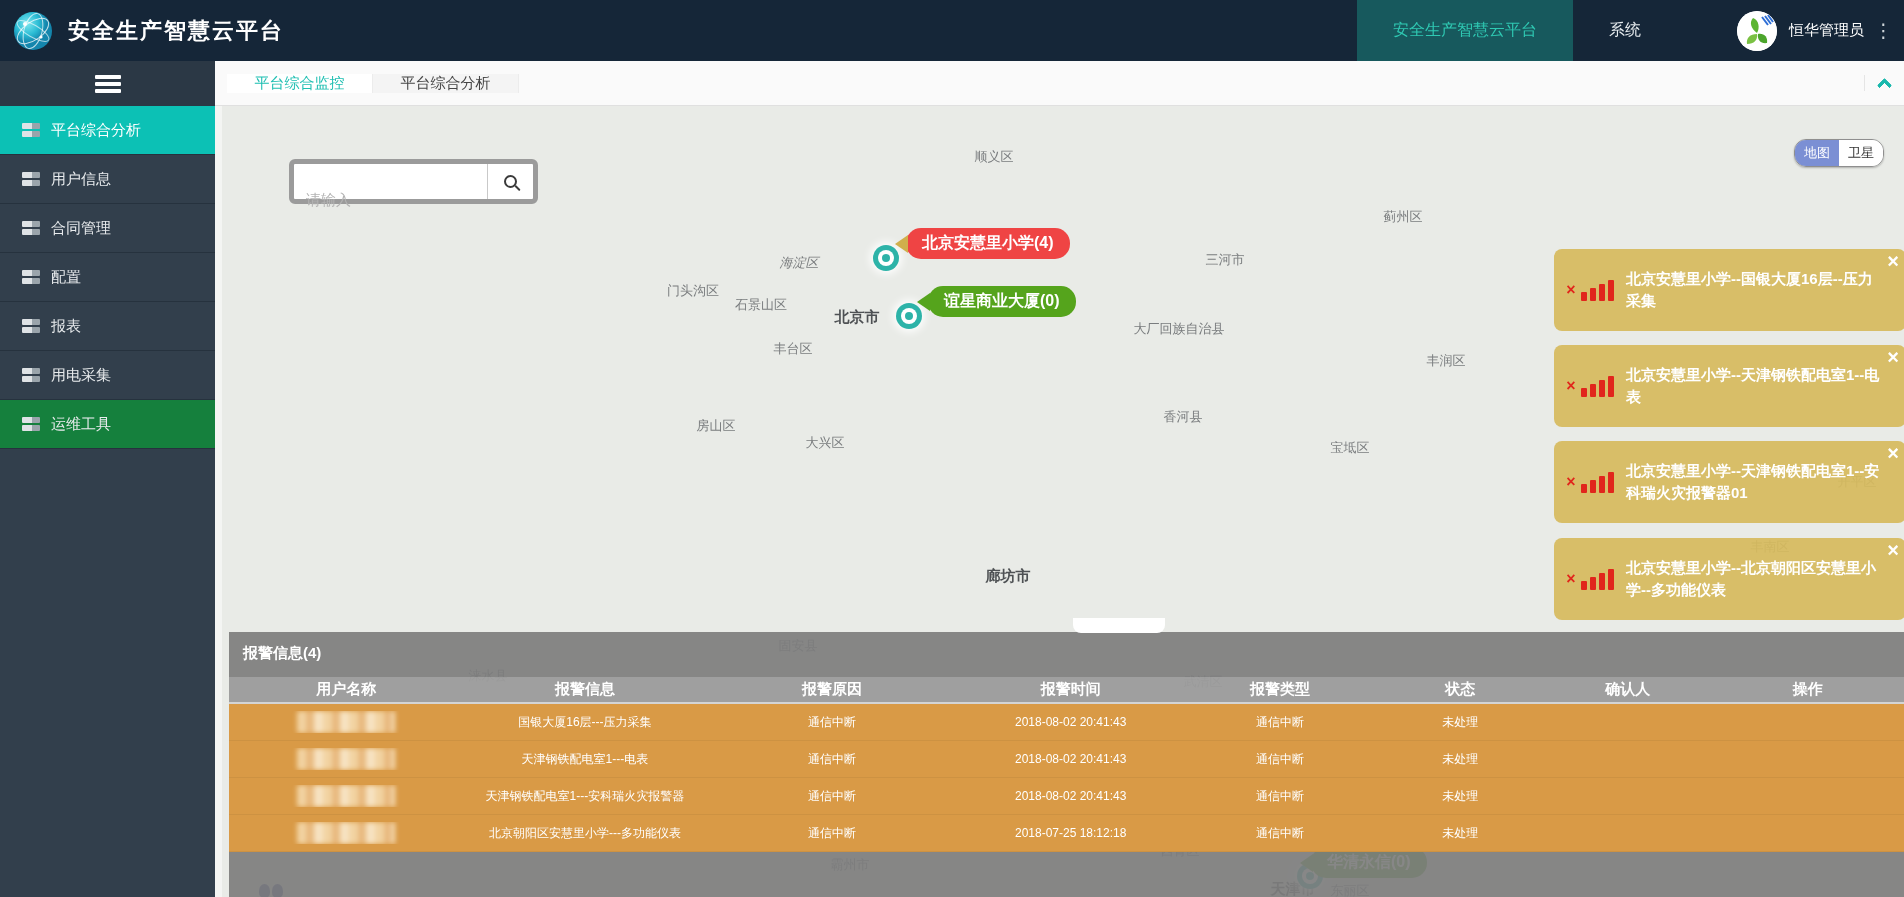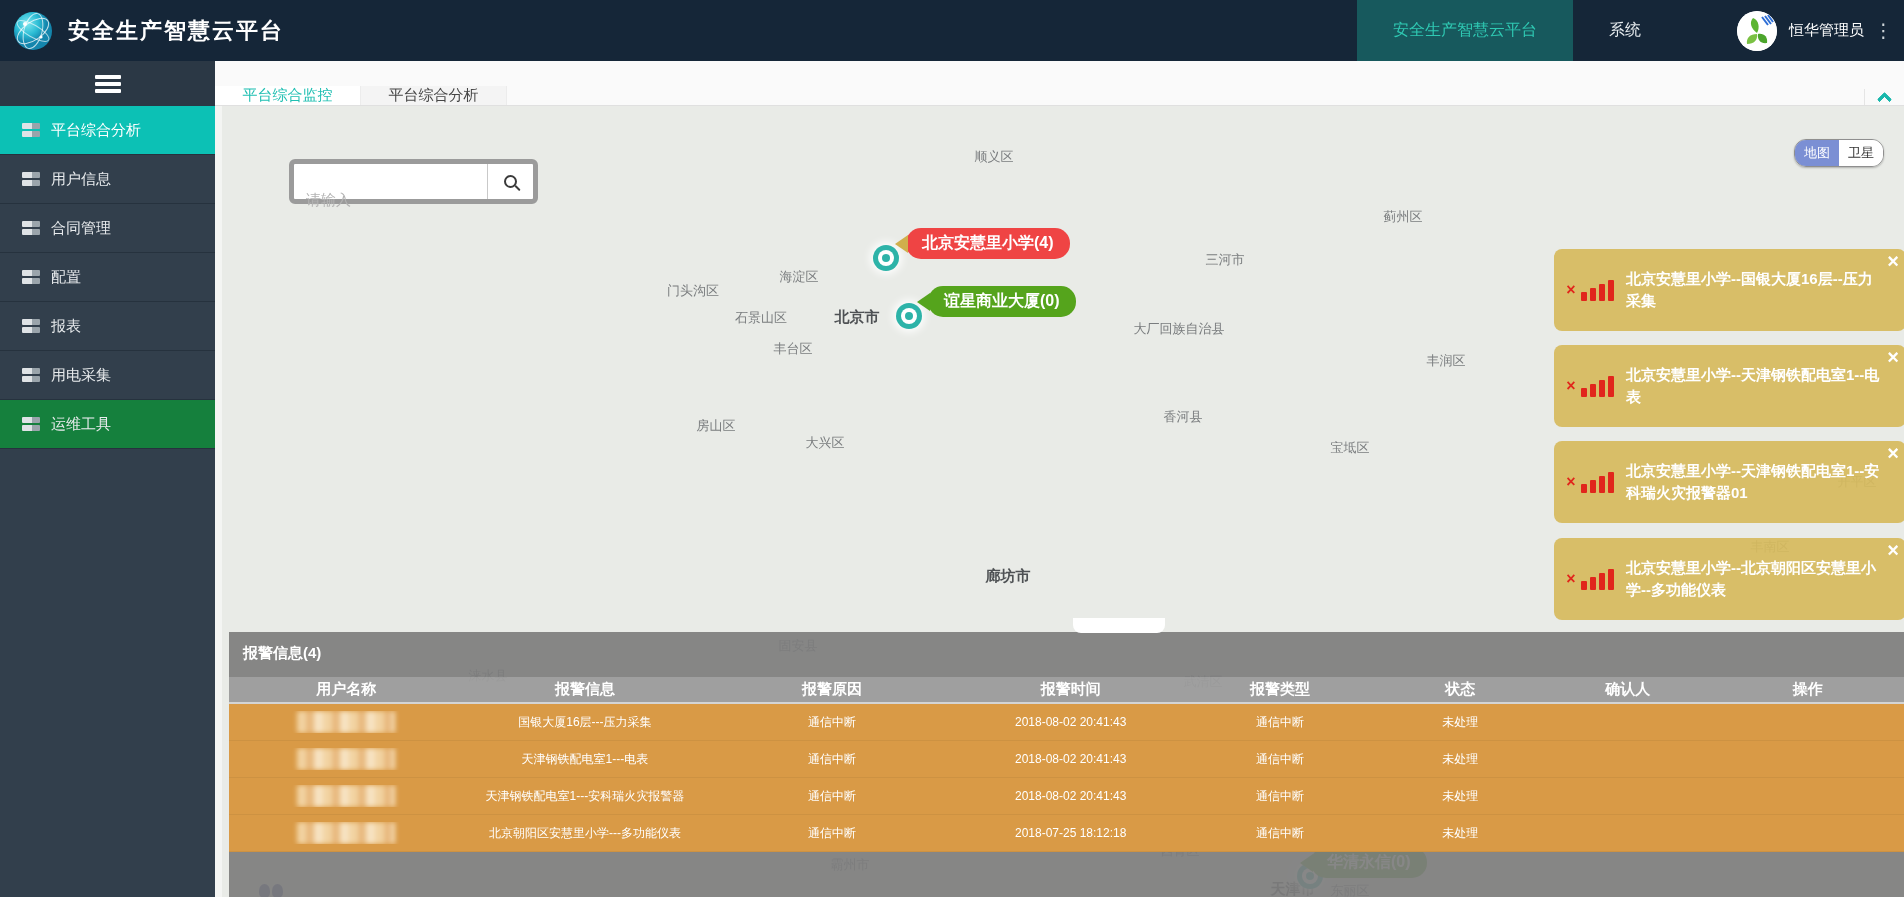--- a/index.html
+++ b/index.html
@@ -28,21 +28,21 @@
   .side-item { height:49px; display:flex; align-items:center; padding-left:22px;
     border-bottom:1px solid #26323e; color:#e8ebed; font-size:15px; cursor:pointer; background:#323f4c; }
   .side-item.active { background:#0cc1b5; color:#fff; }
   .side-item.lighter { background:#15803d; }
   .mi { width:18px; height:14px; display:flex; flex-direction:column; justify-content:space-between; margin-right:11px; flex:0 0 auto; }
   .mi b { height:6px; border-radius:1px; background:linear-gradient(90deg,#dfe3e6 55%,#9aa4ab 55%); }
 
   main { flex:1; display:flex; flex-direction:column; min-width:0; }
 
   
-  .tabbar { height:45px; background:#fafafa; border-bottom:1px solid #e0e0e0; display:flex; align-items:flex-end; }
+  .tabbar { height:45px; background:#fafafa; border-bottom:1px solid #e0e0e0; display:flex; align-items:center;padding-left:12px; }
   .tab { width:146px; display:flex; align-items:center; justify-content:center; font-size:15px;
     color:#454545; cursor:pointer; border-right:1px solid #ececec; background:#f4f4f4; }
   .tab.active { background:#fff; color:#1fbfb2; }
   .tab-spacer { flex:1; }
   .tab-collapse { width:40px; border-left:1px solid #e5e5e5; display:flex; align-items:center; justify-content:center; cursor:pointer; }
   .chev-up { width:11px; height:11px; border-left:4px solid #19b8ac; border-top:4px solid #19b8ac;
     transform:rotate(45deg); border-radius:2px; margin-top:5px; }
 
   
   .content { position:relative; flex:1; background:#e9ebe7; border-left:7px solid #f4f5f3; overflow:hidden; }
@@ -224,23 +224,23 @@
       <div class="tab-collapse">
         <div class="chev-up"></div>
       </div>
     </div>
 
     <div class="content">
       <div id="map-labels">
           <div class="map-label" style="left: 772px; top: 51px;">顺义区</div>
           <div class="map-label" style="left: 1181px; top: 111px;">蓟州区</div>
           <div class="map-label" style="left: 1003px; top: 154px;">三河市</div>
-          <div class="map-label" style="left: 577px; top: 171px;">海淀区</div>
+          <div class="map-label" style="left: 577px; top: 157px; font-style: italic;">海淀区</div>
           <div class="map-label" style="left: 471px; top: 185px;">门头沟区</div>
-          <div class="map-label" style="left: 539px; top: 212px;">石景山区</div>
+          <div class="map-label" style="left: 539px; top: 199px;">石景山区</div>
           <div class="map-label big" style="left: 635px; top: 211px;">北京市</div>
           <div class="map-label" style="left: 571px; top: 243px;">丰台区</div>
           <div class="map-label" style="left: 957px; top: 223px;">大厂回族自治县</div>
           <div class="map-label" style="left: 1224px; top: 255px;">丰润区</div>
           <div class="map-label" style="left: 961px; top: 311px;">香河县</div>
           <div class="map-label" style="left: 494px; top: 320px;">房山区</div>
           <div class="map-label" style="left: 603px; top: 337px;">大兴区</div>
           <div class="map-label" style="left: 1128px; top: 342px;">宝坻区</div>
           <div class="map-label" style="left: 1635px; top: 376px;">开平区</div>
           <div class="map-label" style="left: 1548px; top: 441px;">丰南区</div>

